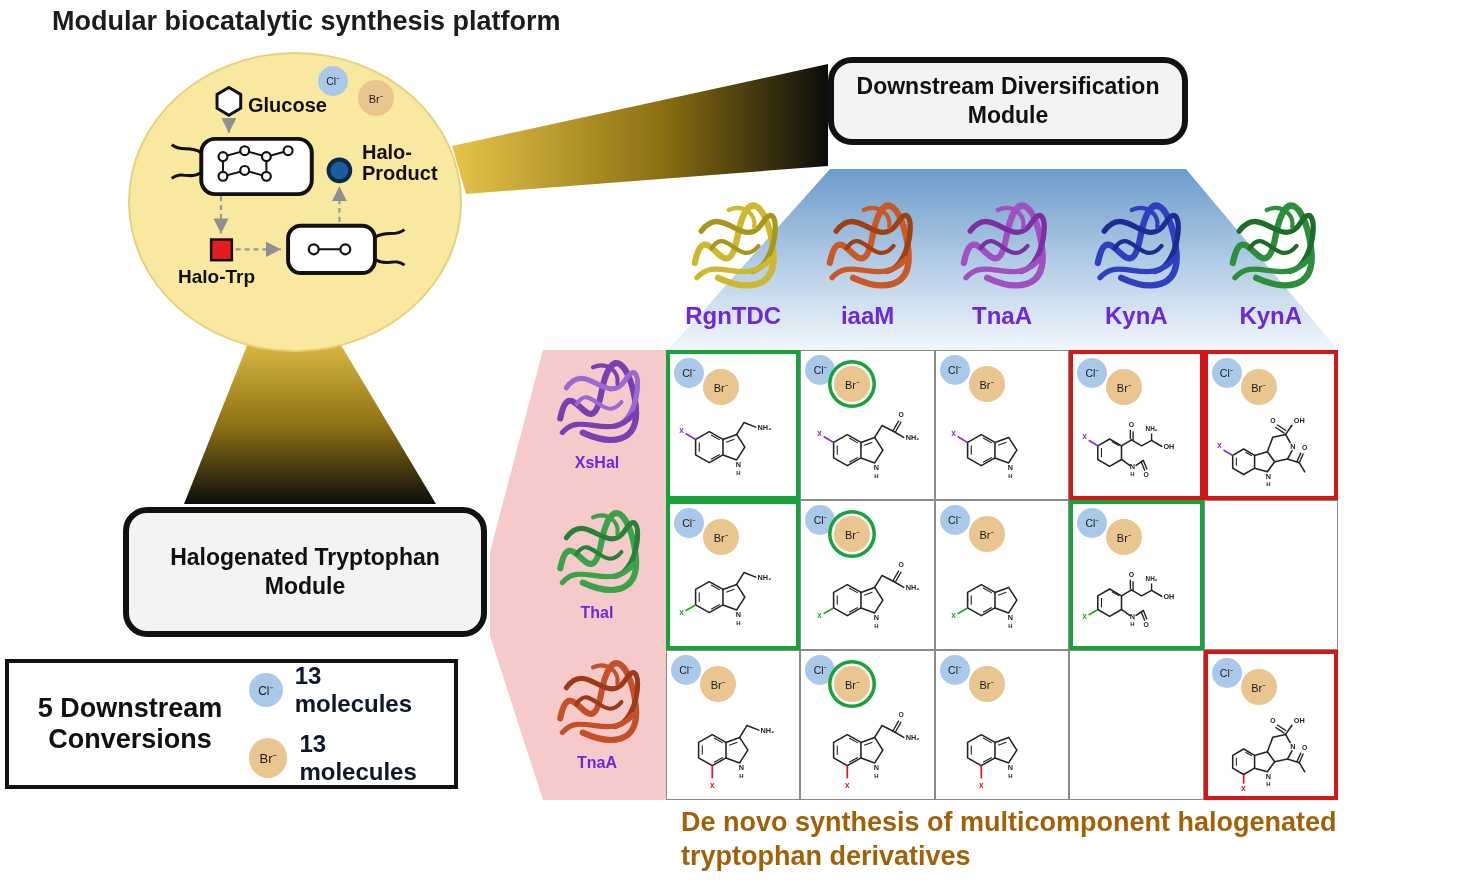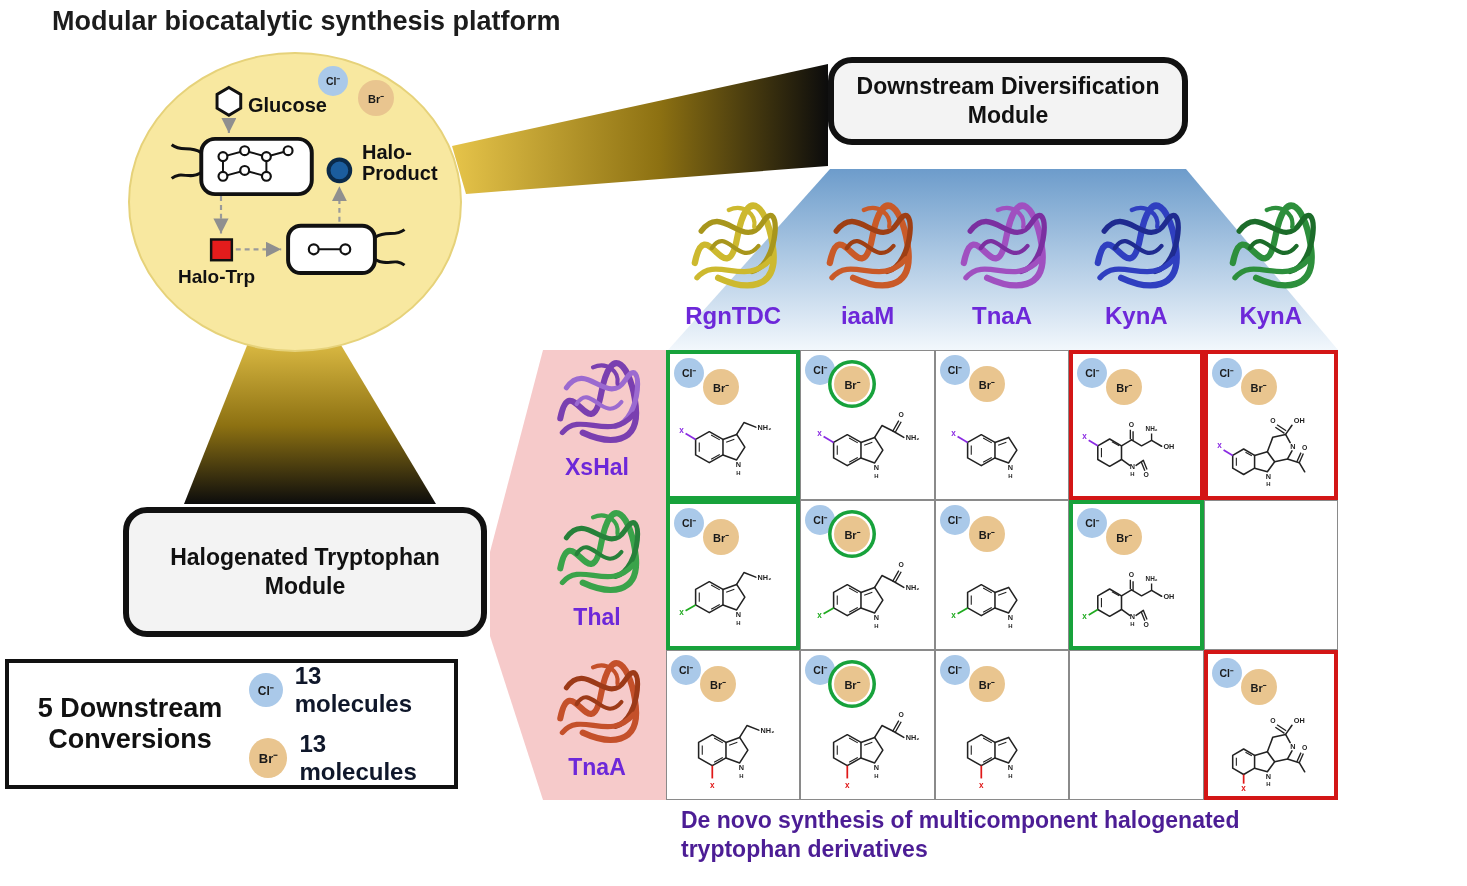--- a/index.html
+++ b/index.html
@@ -13,21 +13,21 @@
   .factory { position:absolute; left:128px; top:52px; width:334px; height:300px; border-radius:50%;
              background:#f8e8a0; border:2px solid #e6d27a; }
   .factory-svg { position:absolute; left:0; top:0; width:100%; height:100%; }
   .flabel { position:absolute; font-weight:bold; color:#111; }
   .glucose-label { left:118px; top:40px; font-size:20px; }
   .product-label { left:232px; top:88px; width:82px; font-size:20px; line-height:1.05; }
   .trp-label { left:48px; top:212px; font-size:19px; }
 
   
   .ion { display:inline-flex; align-items:center; justify-content:center; border-radius:50%;
-         font-weight:bold; color:#1a1a1a;text-align:right; }
+         font-weight:normal; color:#1a1a1a;text-align:right; }
   .ion.cl { width:30px; height:30px; font-size:10.5px; }
   .ion.br { width:36px; height:36px; font-size:11px; }
   .factory .ion { position:absolute; }
   .factory-cl { left:188px; top:12px; }
   .factory-br { left:228px; top:26px; }
   .ion.ring { box-shadow:0 0 0 2.5px #fff, 0 0 0 6px var(--green); }
 
   
   .module-box { position:absolute; background:#f3f3f3; border:6px solid #111; border-radius:24px;
                 display:flex; align-items:center; justify-content:center; text-align:center;
@@ -48,35 +48,35 @@
   
   .cols { position:absolute; left:666px; top:190px; width:672px; display:flex; }
   .col-head { width:134.4px; display:flex; flex-direction:column; align-items:center; }
   .col-head .pimg { width:106px; height:112px; }
   .plabel { font-size:24px; font-weight:bold; color:#6d28d9; text-align:center; margin-top:0px; }
 
   
   .rows { position:absolute; left:528px; top:350px; width:138px; }
   .row-head { height:150px; display:flex; flex-direction:column; align-items:center; justify-content:flex-start; }
   .row-head .pimg { width:102px; height:104px; }
-  .row-head .plabel { font-size:23px; }
+  .row-head .plabel { font-size:16px; }
 
   
   .grid { position:absolute; left:666px; top:350px; width:672px; display:grid;
           grid-template-columns:repeat(5, 134.4px); grid-template-rows:repeat(3, 150px); }
   .cell { position:relative; background:#fff; border:1px solid #8a8a8a; }
   .cell.b-green { border:4.5px solid var(--green); }
   .cell.b-red { border:4.5px solid var(--red); }
   .cell .ion.cl { position:absolute; left:4px; top:4px; }
   .cell .ion.br { position:absolute; left:33px; top:15px; }
   .mol { position:absolute; right:1px; bottom:1px; width:124px; height:92px; }
   .mol text { font-family:"Liberation Sans", sans-serif; }
 
-  .caption { position:absolute; left:681px; top:806px; width:660px; font-size:23px; font-weight:bold;
-             color:#4c1d95; line-height:1.25; }
+  .caption { position:absolute; left:681px; top:806px; width:660px; font-size:27px; font-weight:bold;
+             color:#a16207; line-height:1.25; }
 </style>
 </head>
 <body>
 
 <div class="canvas">
 
   <svg class="bg" viewBox="0 0 1467 886">
     <defs>
       <linearGradient id="goldR" x1="0" y1="0" x2="1" y2="0">
         <stop offset="0" stop-color="#e6c44a"></stop>

